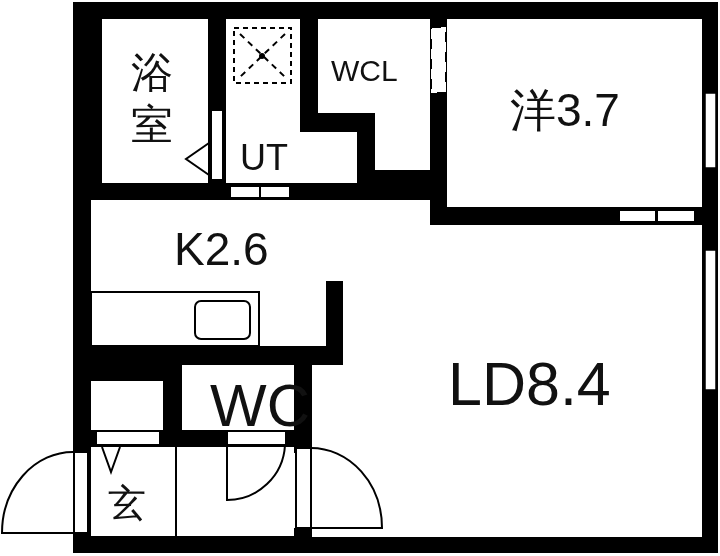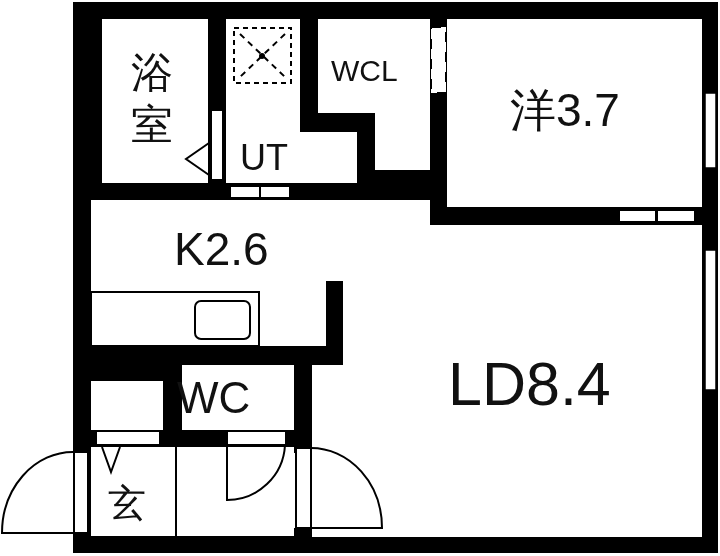--- a/index.html
+++ b/index.html
@@ -107,14 +107,14 @@
   </g>
 </svg>
 
 <div class="lbl" style="left:131px;top:52px;font-size:42px;">浴</div>
 <div class="lbl" style="left:131px;top:104px;font-size:42px;">室</div>
 <div class="lbl" style="left:240px;top:140px;font-size:36px;">UT</div>
 <div class="lbl" style="left:331px;top:56px;font-size:30px;text-align:right;">WCL</div>
 <div class="lbl" style="left:510px;top:87px;font-size:46px;">洋3.7</div>
 <div class="lbl" style="left:157px;top:226px;font-size:46px;margin-left:17px;">K2.6</div>
 <div class="lbl" style="left:448px;top:354px;font-size:61px;">LD8.4</div>
-<div class="lbl" style="left:177px;top:376px;font-size:44px;">WC</div>
+<div class="lbl" style="left:210px;top:376px;font-size:60px;">WC</div>
 <div class="lbl" style="left:108px;top:484px;font-size:38px;">玄</div>
 
 </body></html>

